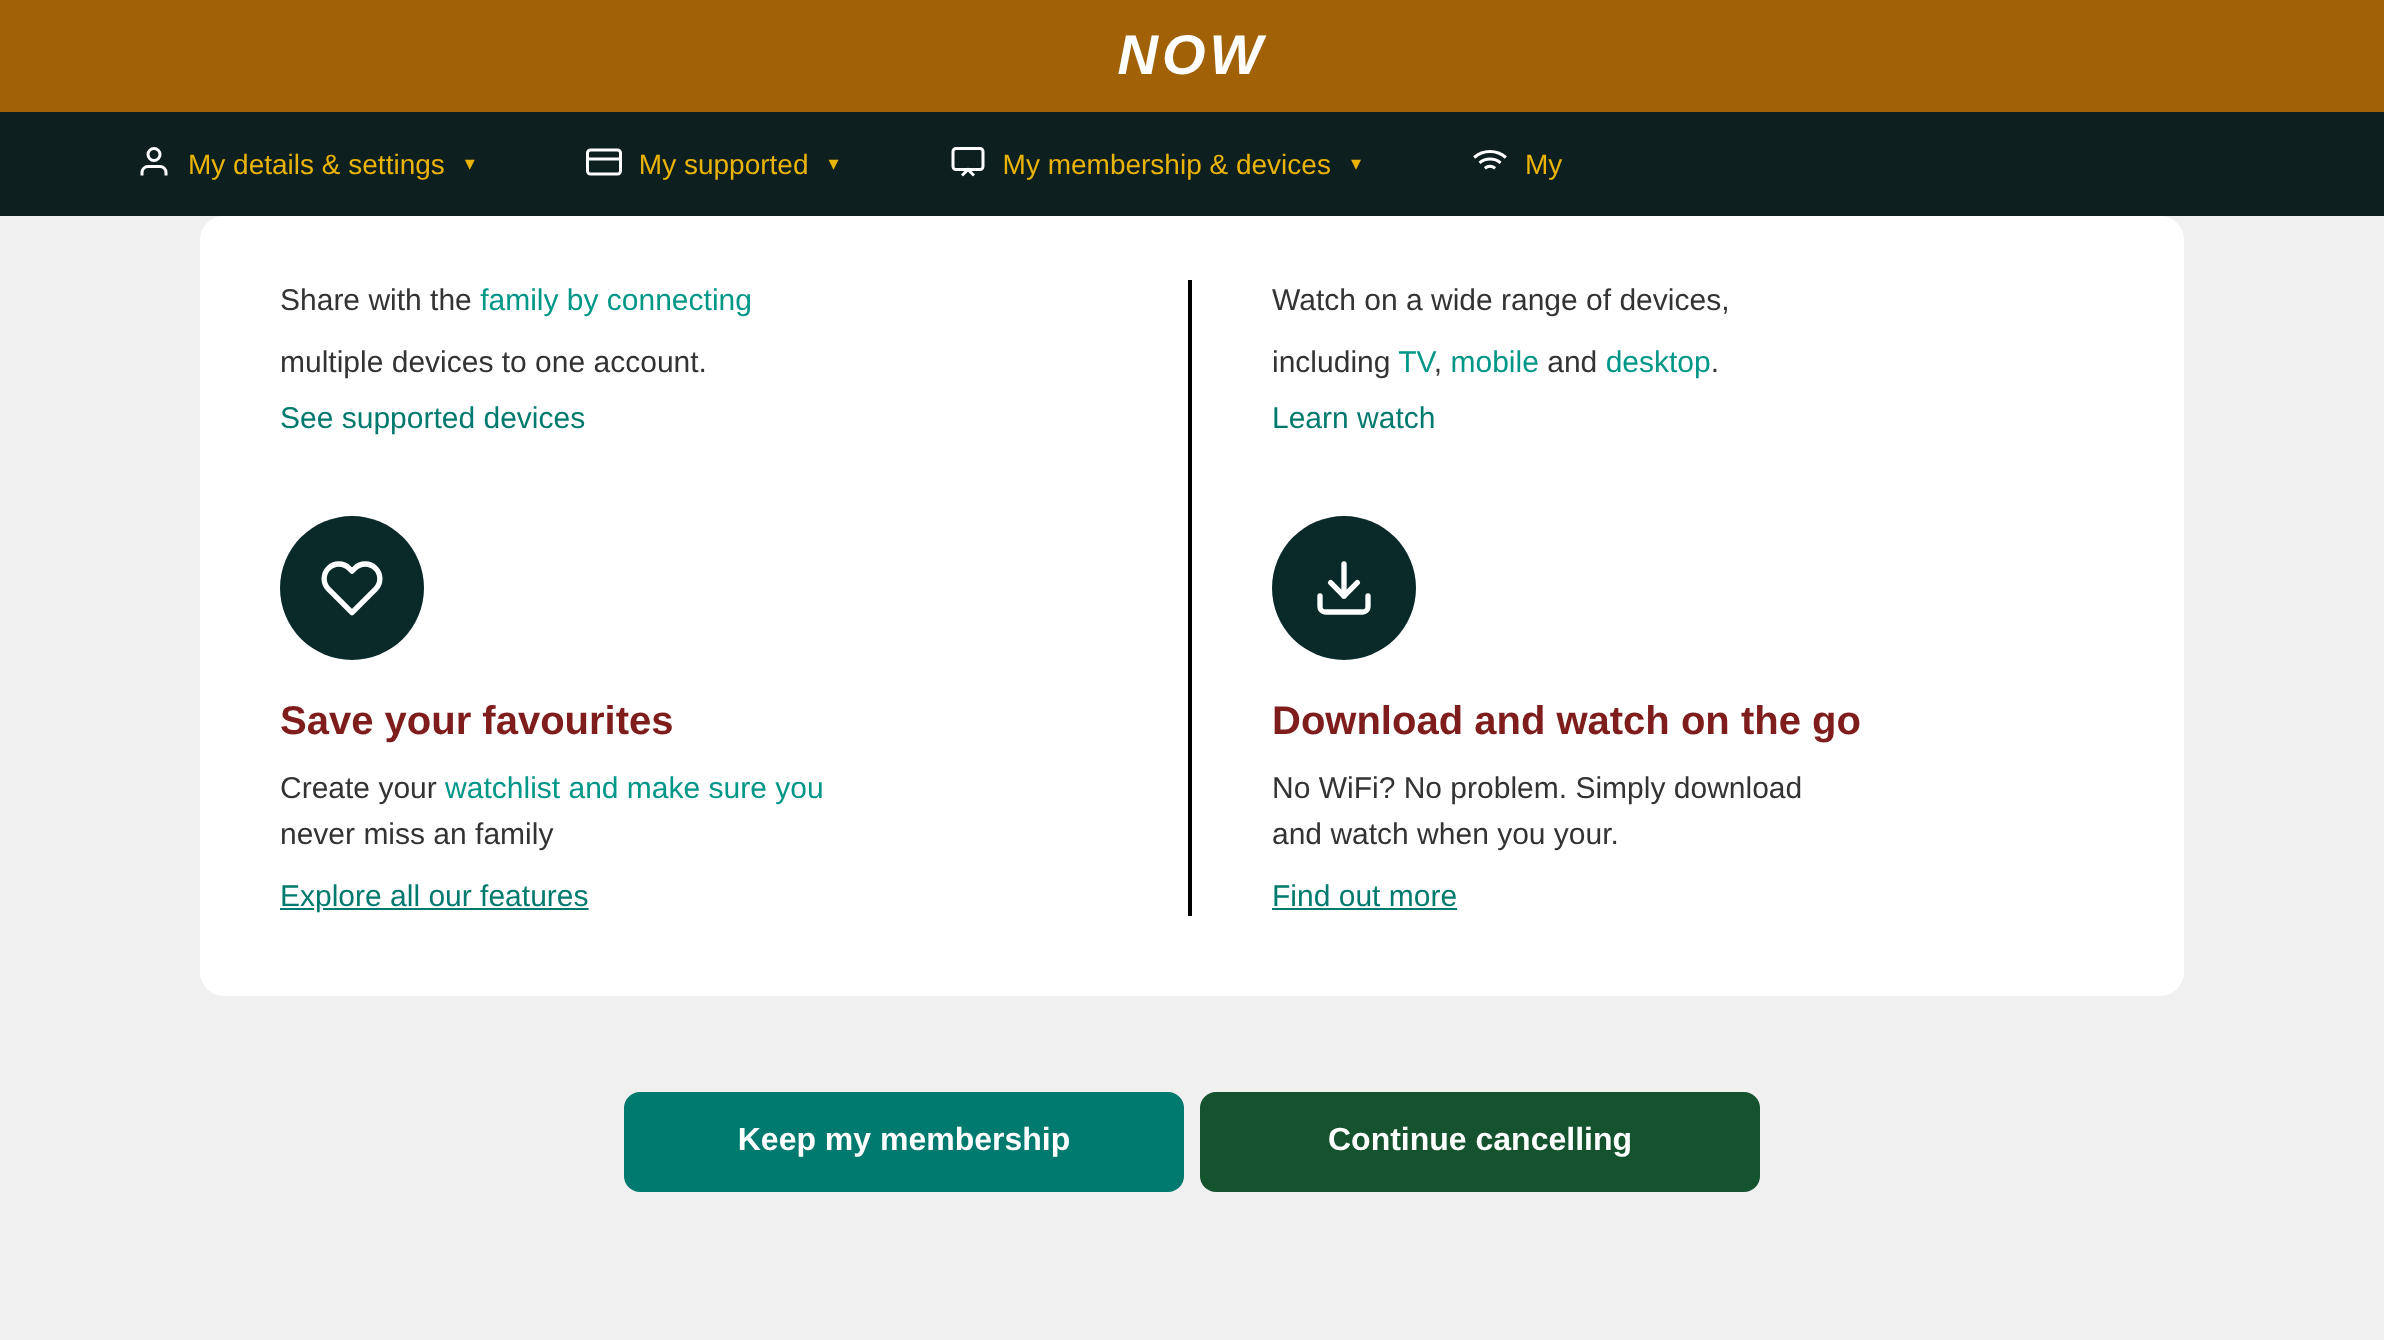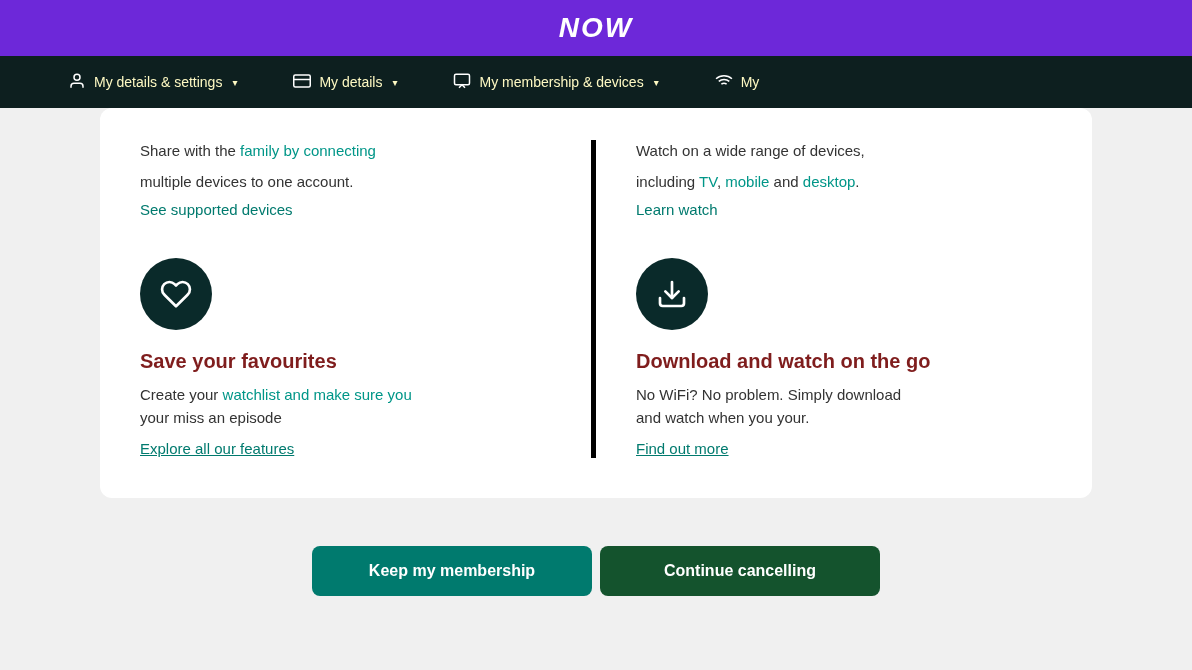--- a/index.html
+++ b/index.html
@@ -5,21 +5,21 @@
     * { margin: 0; padding: 0; box-sizing: border-box; }
     body {
       font-family: -apple-system, BlinkMacSystemFont, 'Segoe UI', Arial, sans-serif;
       background-color: #f0f0f0;
       min-height: 670px;
       overflow-x: hidden;
     }
 
     
     .top-bar {
-      background-color: #6d28d9;
+      background-color: #a16207;
       height: 56px;
       display: flex;
       align-items: center;
       justify-content: center;
     }
     .logo-text {
       color: white;
       font-size: 28px;
       font-weight: 900;
       letter-spacing: 2px;
@@ -32,21 +32,21 @@
       height: 52px;
       display: flex;
       align-items: center;
       padding: 0 40px;
       gap: 0;
     }
     .nav-item {
       display: flex;
       align-items: center;
       gap: 8px;
-      color: #fef9c3;
+      color: #eab308;
       font-size: 14px;
       font-weight: 500;
       cursor: pointer;
       padding: 0 28px;
       height: 52px;
       white-space: nowrap;
     }
     .chevron {
       font-size: 10px;
       margin-left: 2px;
@@ -70,21 +70,21 @@
     .card-grid {
       display: grid;
       grid-template-columns: 1fr 1fr;
       gap: 0;
     }
 
     .card-col {
       padding: 0 20px;
     }
     .card-col:first-child {
-      border-right: 5px solid #000000;
+      border-right: 2px solid #000000;
       padding-left: 0;
       padding-right: 40px;
     }
     .card-col:last-child {
       padding-left: 40px;
       padding-right: 0;
     }
 
     
     .partial-text {
@@ -194,21 +194,21 @@
     <span class="chevron">▾</span>
   </div>
 
   <div class="nav-item">
     <span>
       <svg width="18" height="18" viewBox="0 0 24 24" fill="none" stroke="white" stroke-width="2">
         <rect x="1" y="4" width="22" height="16" rx="2" ry="2"></rect>
         <line x1="1" y1="10" x2="23" y2="10"></line>
       </svg>
     </span>
-    <span>My details</span>
+    <span>My supported</span>
     <span class="chevron">▾</span>
   </div>
 
   <div class="nav-item">
     <span>
       <svg width="18" height="18" viewBox="0 0 24 24" fill="none" stroke="white" stroke-width="2">
         <rect x="2" y="3" width="20" height="14" rx="2" ry="2"></rect>
         <polyline points="8,21 12,17 16,21"></polyline>
       </svg>
     </span>
@@ -248,21 +248,21 @@
 
         <div class="feature-section">
           <div class="feature-icon-circle">
             <svg viewBox="0 0 24 24" fill="none" stroke="white" stroke-width="2" stroke-linecap="round" stroke-linejoin="round">
               <path d="M20.84 4.61a5.5 5.5 0 0 0-7.78 0L12 5.67l-1.06-1.06a5.5 5.5 0 0 0-7.78 7.78l1.06 1.06L12 21.23l7.78-7.78 1.06-1.06a5.5 5.5 0 0 0 0-7.78z"></path>
             </svg>
           </div>
           <h3 class="feature-title">Save your favourites</h3>
           <p class="feature-desc">
             <span>Create your </span><span class="highlight">watchlist and make sure you</span><br>
-            <span>your miss an episode</span>
+            <span>never miss an family</span>
           </p>
           <a class="feature-link">Explore all our features</a>
         </div>
       </div>
 
       <div class="card-col">
 
         <div>
           <p class="partial-text">
             <span>Watch on a wide range of devices,</span>

